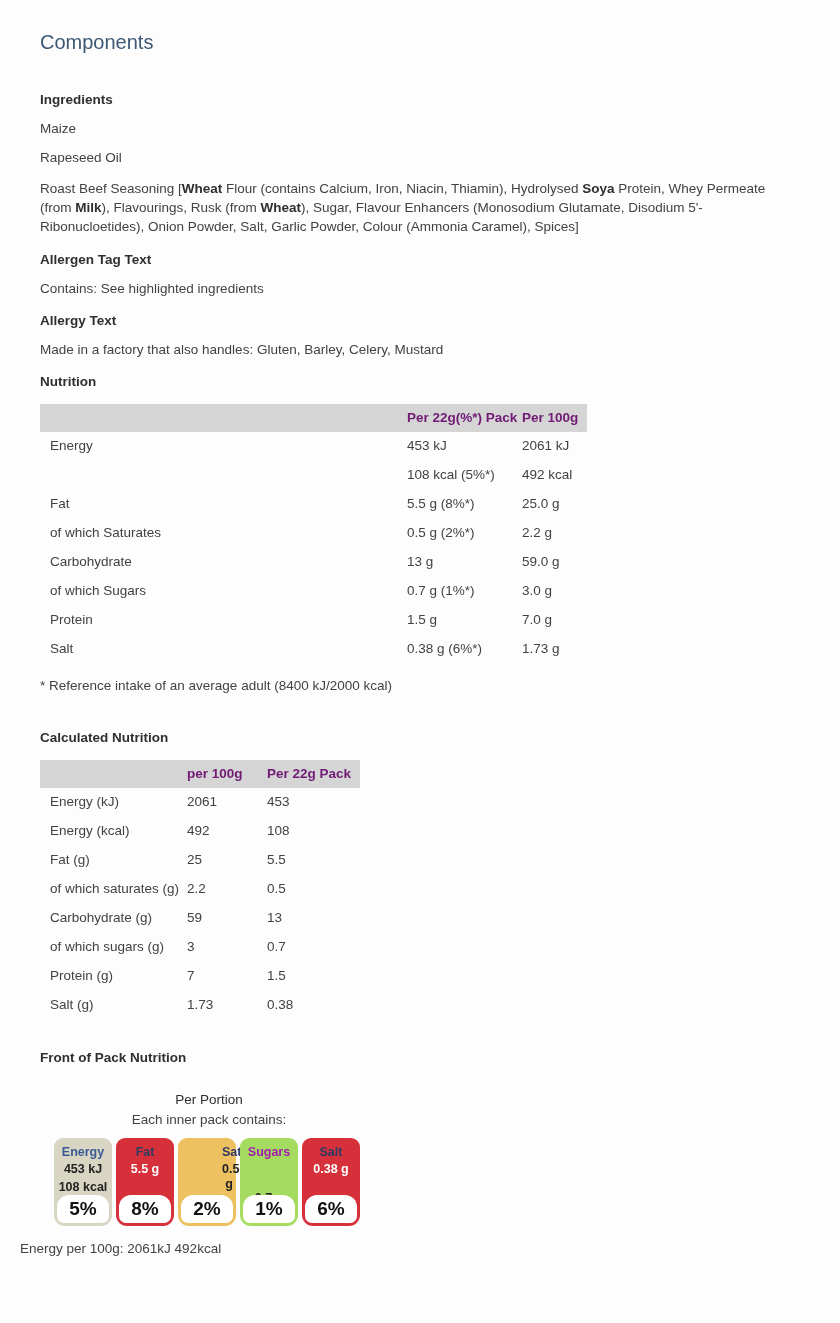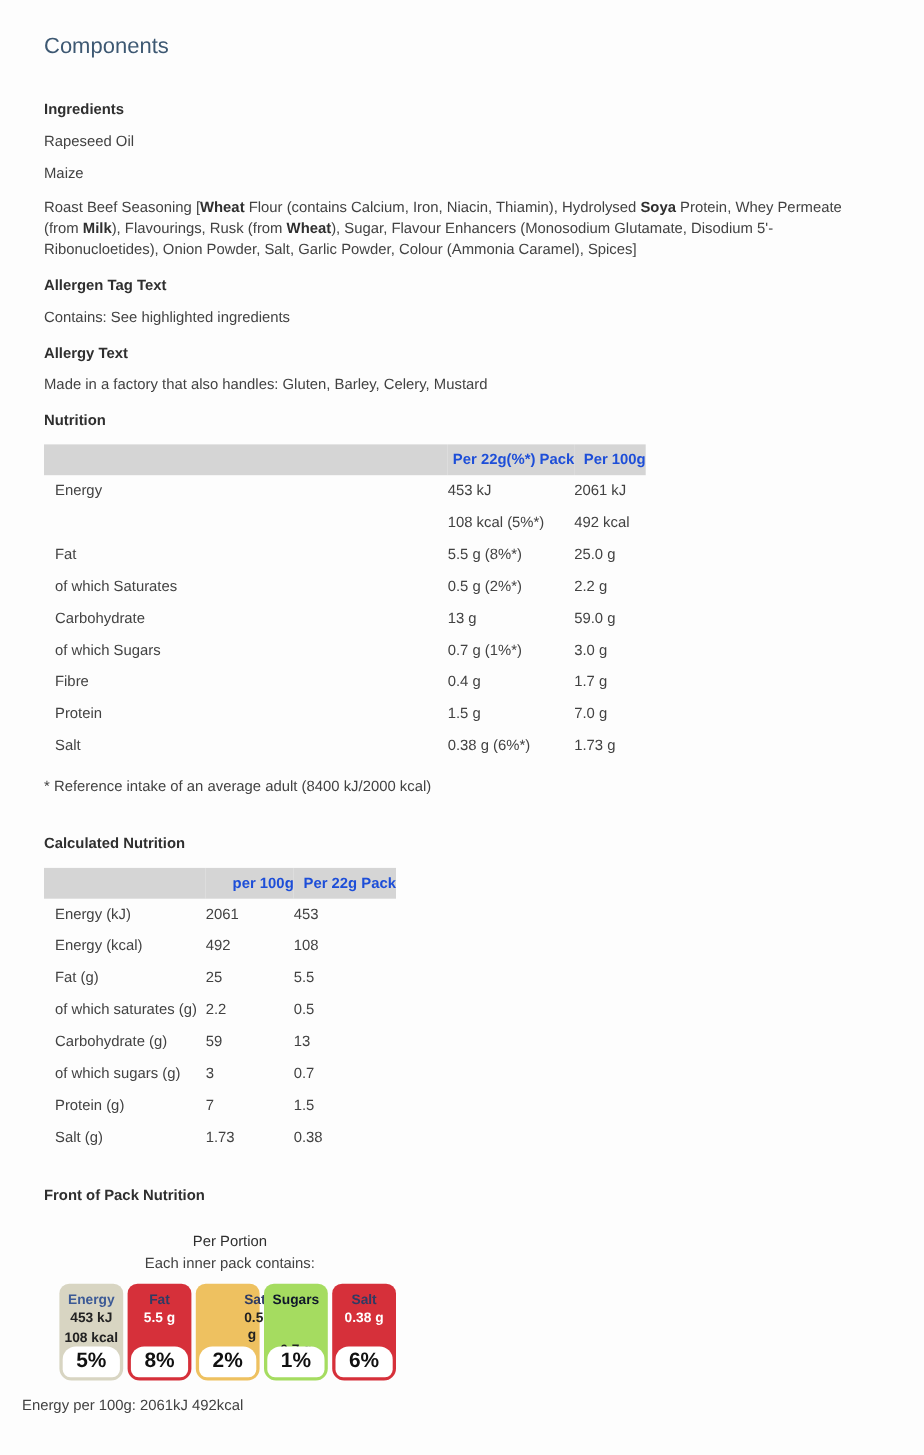--- a/index.html
+++ b/index.html
@@ -40,22 +40,22 @@
     line-height: 19px;
     max-width: 734px;
     margin: 13px 0 0;
   }
   .para b { color: #2f2f2f; }
   table { border-collapse: collapse; margin-top: 14px; }
   th {
     background: #d5d5d5;
     font-size: 13.5px;
     font-weight: bold;
-    color: #1d4ed8;
-    text-align: right;
+    color: #701a75;
+    text-align: left;
     padding: 6px 0;
     white-space: nowrap;
     line-height: 16px;
   }
   td {
     font-size: 13.5px;
     color: #424242;
     padding: 6px 0 7px;
     line-height: 16px;
     vertical-align: top;
@@ -94,22 +94,22 @@
 </head>
 <body>
 
 <div class="page">
 
   <h1 class="title">Components</h1>
 
   <div class="sec-heading first-heading">Ingredients</div>
   <div>
 
-  <p class="line">Rapeseed Oil</p>
-      <p class="line">Maize</p>
+  <p class="line">Maize</p>
+      <p class="line">Rapeseed Oil</p>
     </div>
   <p class="para"><span>Roast Beef Seasoning [</span><b>Wheat</b><span> Flour (contains Calcium, Iron, Niacin, Thiamin), Hydrolysed </span><b>Soya</b><span> Protein, Whey Permeate (from </span><b>Milk</b><span>), Flavourings, Rusk (from </span><b>Wheat</b><span>), Sugar, Flavour Enhancers (Monosodium Glutamate, Disodium 5'-Ribonucloetides), Onion Powder, Salt, Garlic Powder, Colour (Ammonia Caramel), Spices]</span></p>
 
   <div class="sec-heading" style="margin-top:16px">Allergen Tag Text</div>
   <p class="line">Contains: See highlighted ingredients</p>
 
   <div class="sec-heading" style="margin-top:16px">Allergy Text</div>
   <p class="line">Made in a factory that also handles: Gluten, Barley, Celery, Mustard</p>
 
   <div class="sec-heading" style="margin-top:16px">Nutrition</div>
@@ -152,25 +152,20 @@
         <td>Carbohydrate</td>
         <td>13 g</td>
         <td>59.0 g</td>
       </tr>
         <tr>
         <td>of which Sugars</td>
         <td>0.7 g (1%*)</td>
         <td>3.0 g</td>
       </tr>
         <tr>
-        <td>Fibre</td>
-        <td>0.4 g</td>
-        <td>1.7 g</td>
-      </tr>
-        <tr>
         <td>Protein</td>
         <td>1.5 g</td>
         <td>7.0 g</td>
       </tr>
         <tr>
         <td>Salt</td>
         <td>0.38 g (6%*)</td>
         <td>1.73 g</td>
       </tr>
       </tbody>
@@ -255,21 +250,21 @@
 
         <div class="badge-pct">8%</div>
       </div>
         <div class="badge" style="background: rgb(238, 193, 96); padding-left: 44px;">
         <div class="badge-label" style="color: rgb(47, 59, 99);">Saturates</div>
         <div class="badge-v" style="color: rgb(34, 34, 34);">0.5 g</div>
 
         <div class="badge-pct">2%</div>
       </div>
         <div class="badge" style="background: rgb(165, 220, 96);">
-        <div class="badge-label" style="color: #0f172a;">Sugars</div>
+        <div class="badge-label" style="color: #a21caf;">Sugars</div>
         <div class="badge-v" style="color: rgb(34, 34, 34); margin-top: 32px;">0.7 g</div>
 
         <div class="badge-pct">1%</div>
       </div>
         <div class="badge" style="background: rgb(214, 48, 58);">
         <div class="badge-label" style="color: rgb(47, 59, 99);">Salt</div>
         <div class="badge-v" style="color: rgb(255, 255, 255);">0.38 g</div>
 
         <div class="badge-pct">6%</div>
       </div>

